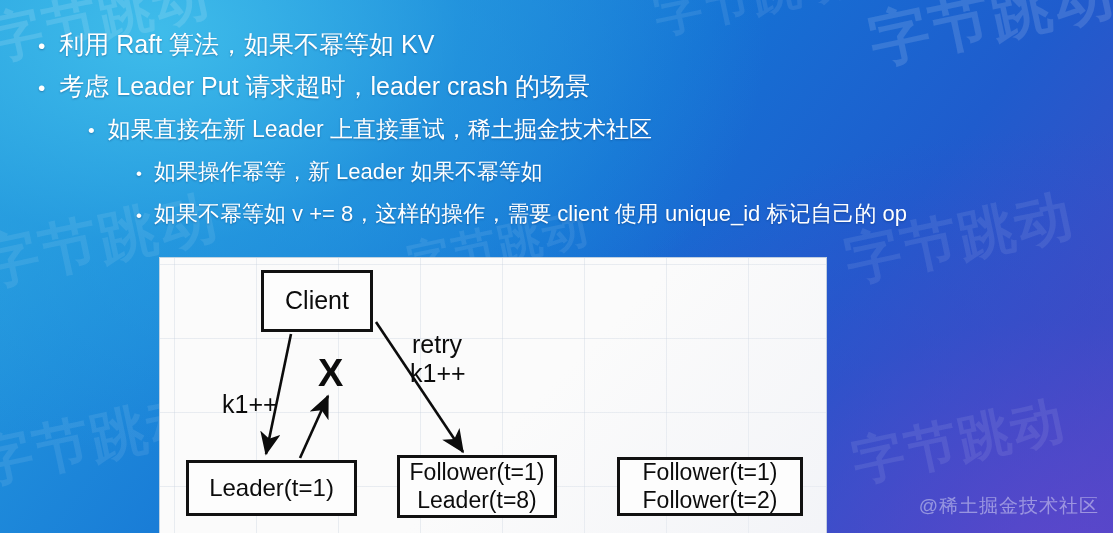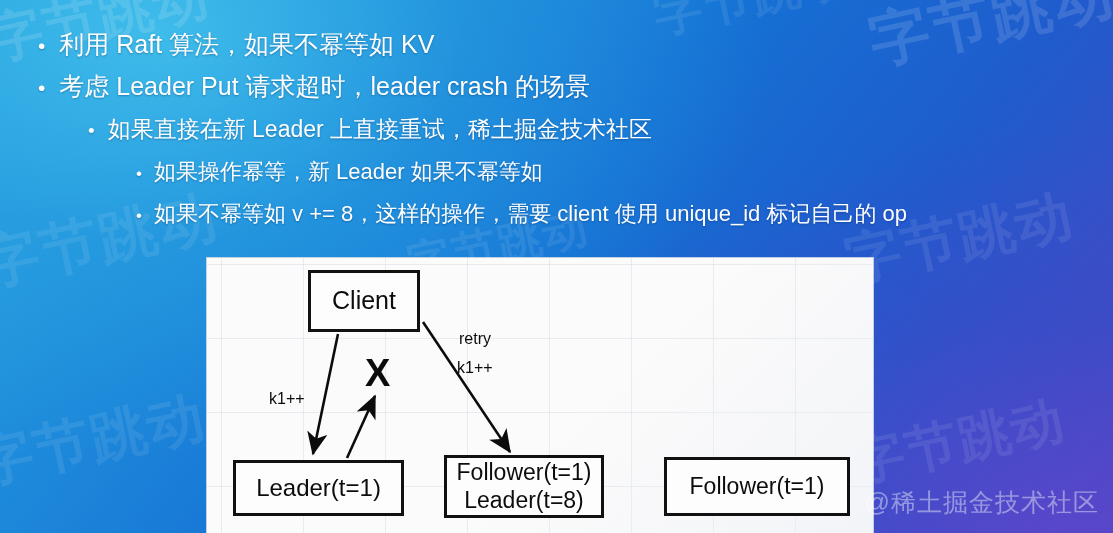--- a/index.html
+++ b/index.html
@@ -63,21 +63,20 @@
 
   
   #diagram {
     position: absolute;
     left: 160px;
     top: 258px;
     width: 666px;
     height: 275px;
     background: #fbfbfb;
     box-shadow: 0 0 0 1px rgba(210,218,226,0.9);
-    margin-left: 47px;
   }
   #diagram .gridlines {
     position: absolute;
     inset: 0;
     background-image:
       linear-gradient(to right, rgba(200,210,222,0.38) 1px, transparent 1px),
       linear-gradient(to bottom, rgba(200,210,222,0.38) 1px, transparent 1px);
     background-size: 82px 74px;
     background-position: 14px 6px;
   }
@@ -104,21 +103,21 @@
   .node .line2 { margin-top: 1px; }
 
   #node-client { left: 101px; top: 12px;  width: 112px; height: 62px; font-size: 25px; }
   #node-leader1 { left: 26px;  top: 202px; width: 171px; height: 56px; }
   #node-follower-leader { left: 237px; top: 197px; width: 160px; height: 63px; font-size: 23px; }
   #node-follower-follower { left: 457px; top: 199px; width: 186px; height: 59px; font-size: 23px; }
 
   .edge-label {
     position: absolute;
     color: #0c0c0c;
-    font-size: 16px;
+    font-size: 25px;
     white-space: nowrap;
   }
   #label-k1-left   { left: 62px;  top: 132px; }
   #label-retry     { left: 252px; top: 72px;  }
   #label-k1-retry  { left: 250px; top: 101px; }
   #mark-x {
     position: absolute;
     left: 158px;
     top: 96px;
     font-size: 38px;
@@ -133,21 +132,21 @@
     width: 100%;
     height: 100%;
     overflow: visible;
   }
 
   
   #credit {
     position: absolute;
     right: 14px;
     bottom: 14px;
-    font-size: 25px;
+    font-size: 19px;
     color: rgba(255,255,255,0.42);
     letter-spacing: 1px;
     white-space: nowrap;
   }
 </style>
 </head>
 <body>
 
 <div id="slide">
 
@@ -215,20 +214,21 @@
       <span>Leader(t=1)</span>
     </div>
 
     <div class="node" id="node-follower-leader">
       <span>Follower(t=1)</span>
       <span class="line2">Leader(t=8)</span>
     </div>
 
     <div class="node" id="node-follower-follower">
       <span>Follower(t=1)</span>
+      <span class="line2">Follower(t=2)</span>
     </div>
 
     <div class="edge-label" id="label-k1-left">k1++</div>
     <div class="edge-label" id="label-retry">retry</div>
     <div class="edge-label" id="label-k1-retry">k1++</div>
 
     <div id="mark-x">X</div>
   </div>
 
   <div id="credit">@稀土掘金技术社区</div>

